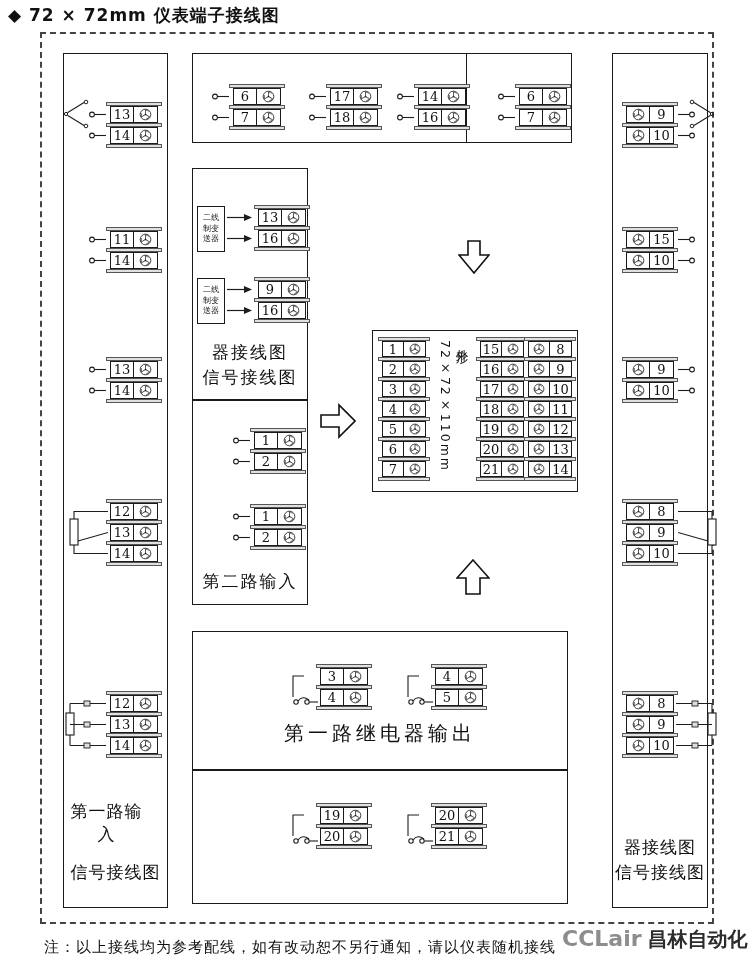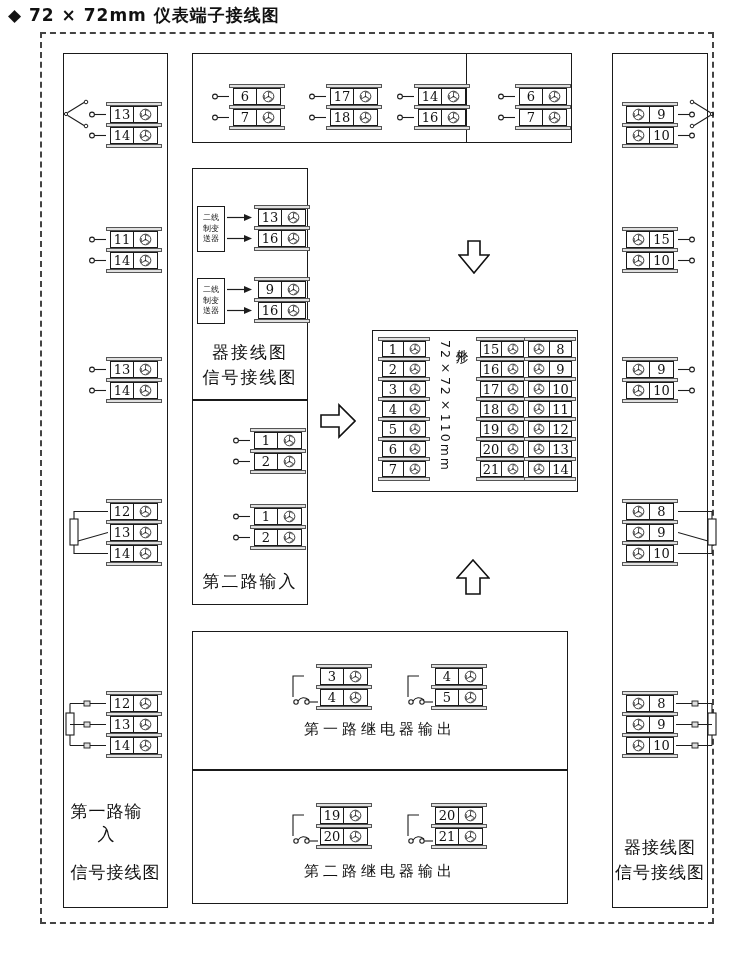--- a/index.html
+++ b/index.html
@@ -4,21 +4,21 @@
 <style>
   html,body{margin:0;padding:0;background:#fff;}
   #page{position:relative;width:750px;height:966px;background:#fff;overflow:hidden;
         font-family:"DejaVu Sans",sans-serif;color:#111;}
   .abs{position:absolute;}
   #title{left:8px;top:4px;font-size:17px;font-weight:bold;letter-spacing:1px;}
   #frame{left:40px;top:32px;width:670px;height:888px;border:2px dashed #444;}
   .box{position:absolute;border:1.5px solid #1a1a1a;background:#fff;box-sizing:border-box;}
   .cap{position:absolute;text-align:center;font-size:17px;letter-spacing:1px;}
   .cap2{font-size:17px;letter-spacing:2px;}
-  .relcap{font-size:15px;letter-spacing:4px;}
+  .relcap{font-size:20px;letter-spacing:4px;}
   .glabel{position:absolute;text-align:center;font-size:12.5px;}
   .ghead{position:absolute;text-align:center;font-size:12px;font-weight:600;}
   .mark{position:absolute;text-align:center;font-size:11px;}
   .midlab{position:absolute;text-align:right;font-size:10px;}
   .strip{position:absolute;}
   .rail{height:4px;background:#e0e0e0;border:1px solid #555;box-sizing:border-box;}
   .trow{display:flex;margin:0 4px;}
   .tcell{box-sizing:border-box;border:1px solid #1a1a1a;display:flex;align-items:center;
          justify-content:center;background:#fff;font-family:"DejaVu Serif",serif;}
   .tcell.n{font-size:13px;}
@@ -53,40 +53,44 @@
   <div class="box" style="left:192px;top:770px;width:376px;height:134px"></div>
 
   <div class="cap" style="left:63px;top:800px;width:87px">第一路输入</div>
   <div class="cap" style="left:63px;top:861px;width:105px">信号接线图</div>
   <div class="cap" style="left:612px;top:836px;width:96px">器接线图</div>
   <div class="cap" style="left:612px;top:861px;width:96px">信号接线图</div>
   <div class="cap cap2" style="left:192px;top:341px;width:116px">器接线图</div>
   <div class="cap cap2" style="left:192px;top:366px;width:116px">信号接线图</div>
   <div class="cap cap2" style="left:192px;top:570px;width:116px">第二路输入</div>
   <div class="cap relcap" style="left:192px;top:720px;width:376px">第一路继电器输出</div>
-  <div class="cap relcap" style="left:192px;top:862px;width:376px">第二路继电器输出</div>
 
   <div class="vtext" style="left:432px;top:340px;width:44px;height:138px">外形：72×72×110mm</div>
 
   <div class="abs" style="left:458px;top:240px">
     <svg width="32" height="34" viewBox="0 0 32 34">
         <polygon points="10,1 22,1 22,15 31,15 16,33 1,15 10,15" fill="#fff" stroke="#111" stroke-width="1.6"></polygon>
       </svg>
   </div>
   <div class="abs" style="left:320px;top:402px">
     <svg width="36" height="38" viewBox="0 0 36 38">
         <polygon points="1,13 19,13 19,3 35,19 19,35 19,25 1,25" fill="#fff" stroke="#111" stroke-width="1.6"></polygon>
       </svg>
   </div>
   <div class="abs" style="left:456px;top:559px">
     <svg width="34" height="36" viewBox="0 0 34 36">
         <polygon points="17,1 33,19 24,19 24,35 10,35 10,19 1,19" fill="#fff" stroke="#111" stroke-width="1.6"></polygon>
       </svg>
   </div>
 
+  <div class="abs" id="note">注：以上接线均为参考配线，如有改动恕不另行通知，请以仪表随机接线</div>
+  <div class="abs" id="watermark">
+    <span id="wm-brand">CCLair</span>
+    <span id="wm-co">昌林自动化</span>
+  </div>
 <div class="strip" style="left:106px;top:102px;width:56px">
       <div class="rail"></div>
       <div class="trow">
         <div class="tcell n" style="width:24px;height:17px">13</div>
         <div class="tcell" style="width:24px;height:17px">
           <svg width="13" height="13" viewBox="0 0 20 20">
  <circle cx="10" cy="10" r="8.2" fill="none" stroke="#1d1d1d" stroke-width="1.3"></circle>
  <g transform="rotate(0 10 10)">
               <path d="M10 10 L10 2.8 Q13.2 3.4 14.6 5.6" fill="none" stroke="#1d1d1d" stroke-width="1.1"></path>
             </g>

